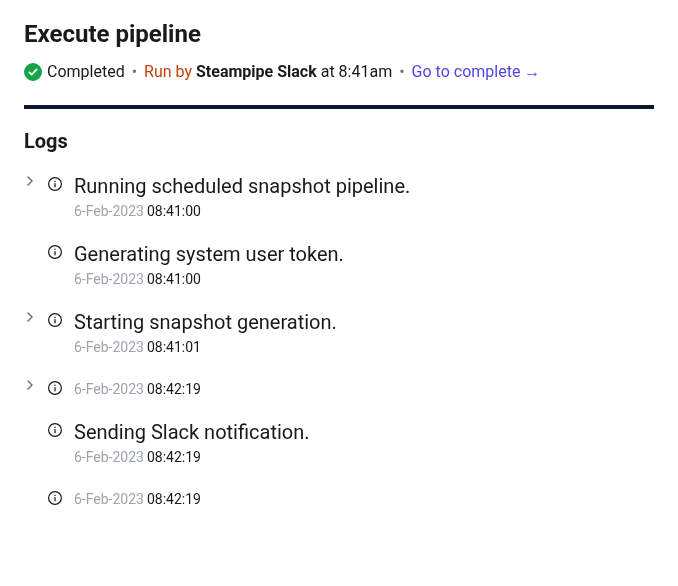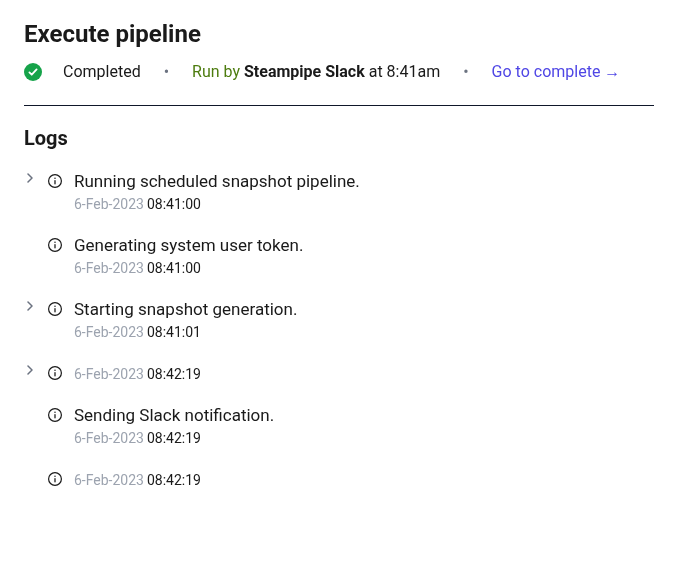--- a/index.html
+++ b/index.html
@@ -16,46 +16,46 @@
     }
     .page-title {
       font-size: 24px;
       font-weight: 700;
       margin-bottom: 14px;
       color: #1a1a1a;
     }
     .status-line {
       display: flex;
       align-items: center;
-      gap: 21px;
+      gap: 5px;
       font-size: 16px;
       color: #1a1a1a;
       padding-bottom: 24px;
-      border-bottom: 1px solid #0f172a;
+      border-bottom: 4px solid #0f172a;
       margin-bottom: 20px;
     }
     .status-icon-wrap {
       display: inline-flex;
       width: 18px;
       height: 18px;
       flex-shrink: 0;
     }
     .status-icon-wrap svg {
       width: 100%;
       height: 100%;
     }
     .status-text {
       color: #1a1a1a;
     }
     .dot-separator {
       color: #6b7280;
       margin: 0 2px;
     }
     .run-by-text {
-      color: #4d7c0f;
+      color: #c2410c;
     }
     .run-by-name {
       font-weight: 700;
       color: #1a1a1a;
     }
     .run-time {
       color: #1a1a1a;
     }
     .pipeline-link {
       color: #4f46e5;
@@ -105,21 +105,21 @@
     }
     .info-icon-wrap svg {
       width: 16px;
       height: 16px;
     }
     .log-content {
       flex: 1;
       min-width: 0;
     }
     .log-message {
-      font-size: 17px;
+      font-size: 20px;
       color: #1a1a1a;
       line-height: 1.3;
     }
     .log-timestamp {
       margin-top: 4px;
       font-size: 14px;
     }
     .log-date {
       color: #9ca3af;
     }

